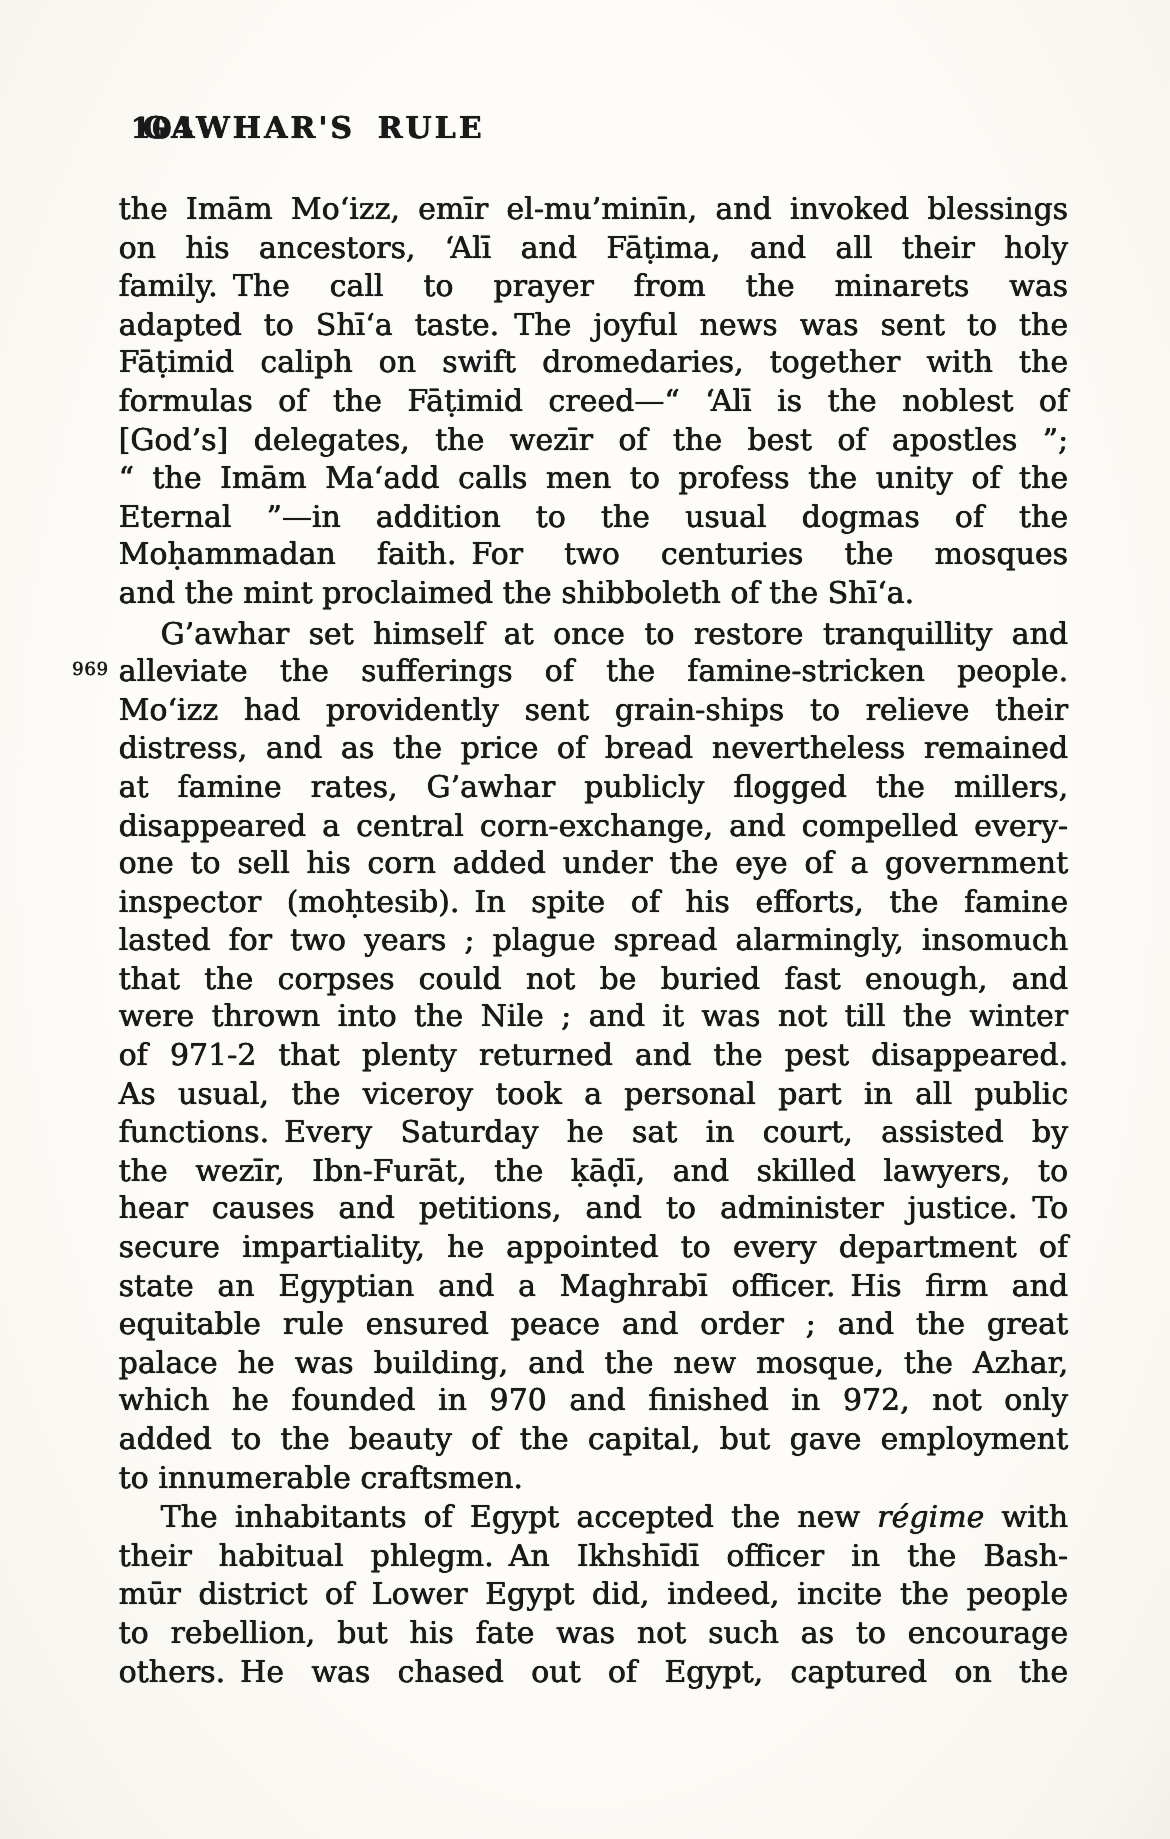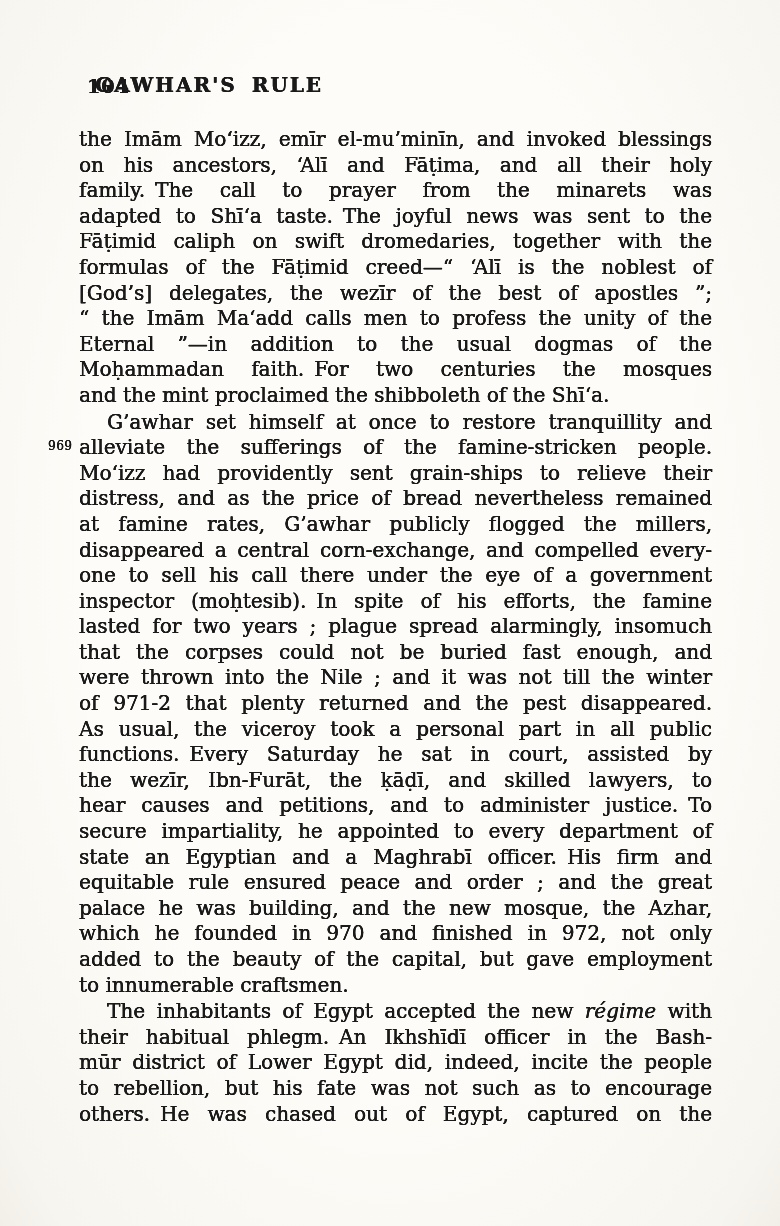--- a/index.html
+++ b/index.html
@@ -80,21 +80,21 @@
         <div class="line">Moḥammadan faith. For two centuries the mosques</div>
         <div class="line last">and the mint proclaimed the shibboleth of the Shī‘a.</div>
       </div>
       <div class="para">
         <div class="line indent">G’awhar set himself at once to restore tranquillity and</div>
         <div class="line">alleviate the sufferings of the famine-stricken people.</div>
         <div class="line">Mo‘izz had providently sent grain-ships to relieve their</div>
         <div class="line">distress, and as the price of bread nevertheless remained</div>
         <div class="line">at famine rates, G’awhar publicly flogged the millers,</div>
         <div class="line">disappeared a central corn-exchange, and compelled every-</div>
-        <div class="line">one to sell his call there under the eye of a government</div>
+        <div class="line">one to sell his corn added under the eye of a government</div>
         <div class="line">inspector (moḥtesib). In spite of his efforts, the famine</div>
         <div class="line">lasted for two years ; plague spread alarmingly, insomuch</div>
         <div class="line">that the corpses could not be buried fast enough, and</div>
         <div class="line">were thrown into the Nile ; and it was not till the winter</div>
         <div class="line">of 971-2 that plenty returned and the pest disappeared.</div>
         <div class="line">As usual, the viceroy took a personal part in all public</div>
         <div class="line">functions. Every Saturday he sat in court, assisted by</div>
         <div class="line">the wezīr, Ibn-Furāt, the ḳāḍī, and skilled lawyers, to</div>
         <div class="line">hear causes and petitions, and to administer justice. To</div>
         <div class="line">secure impartiality, he appointed to every department of</div>

